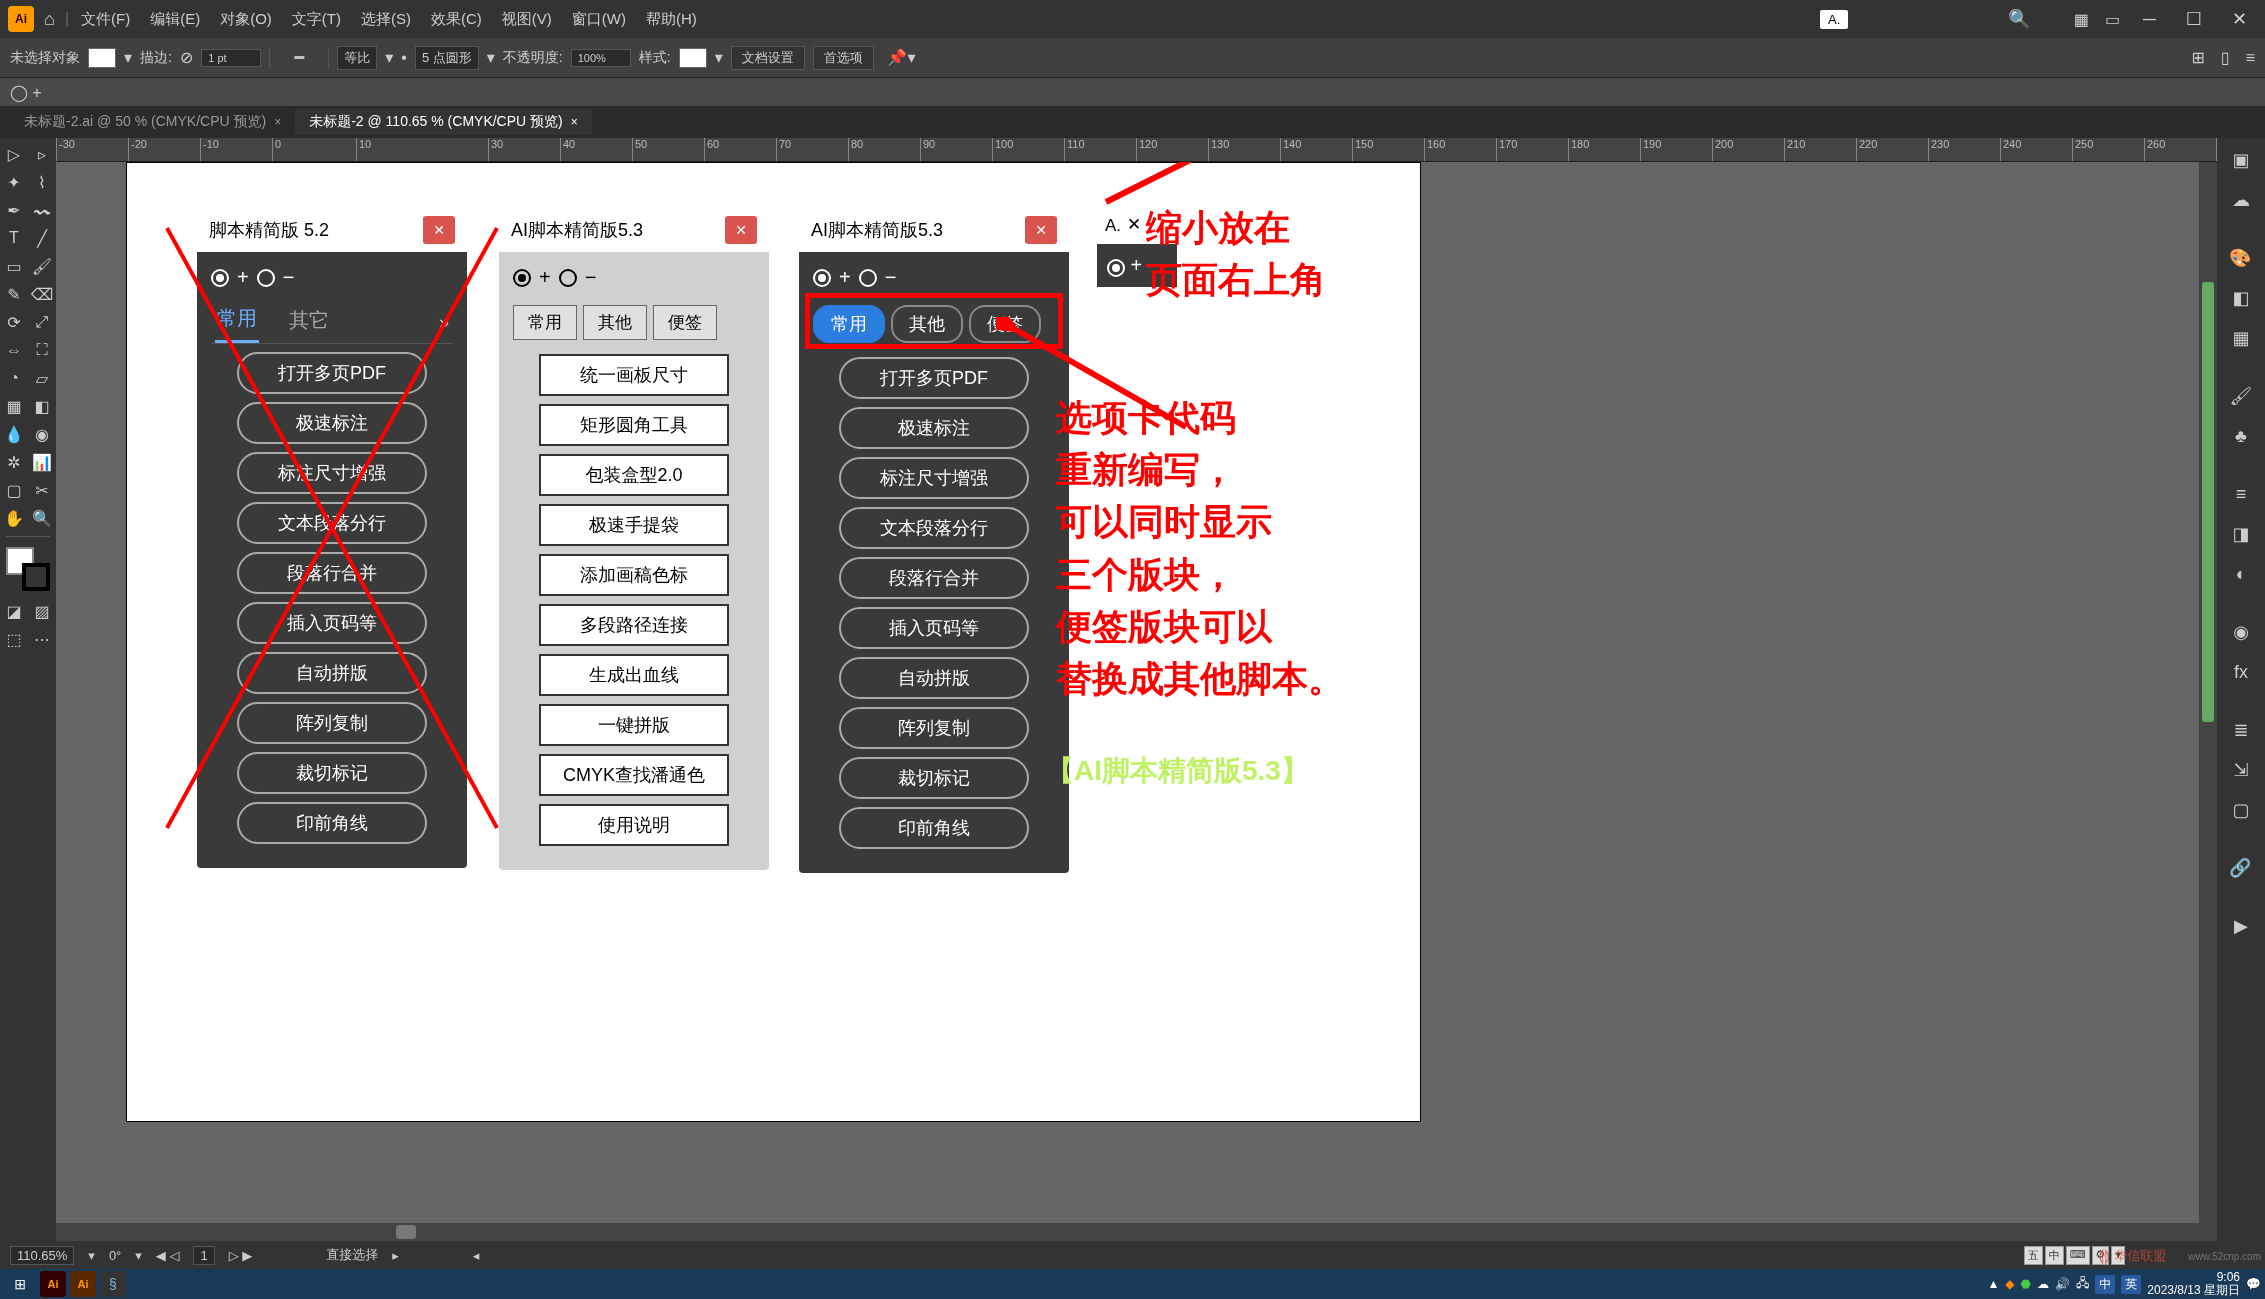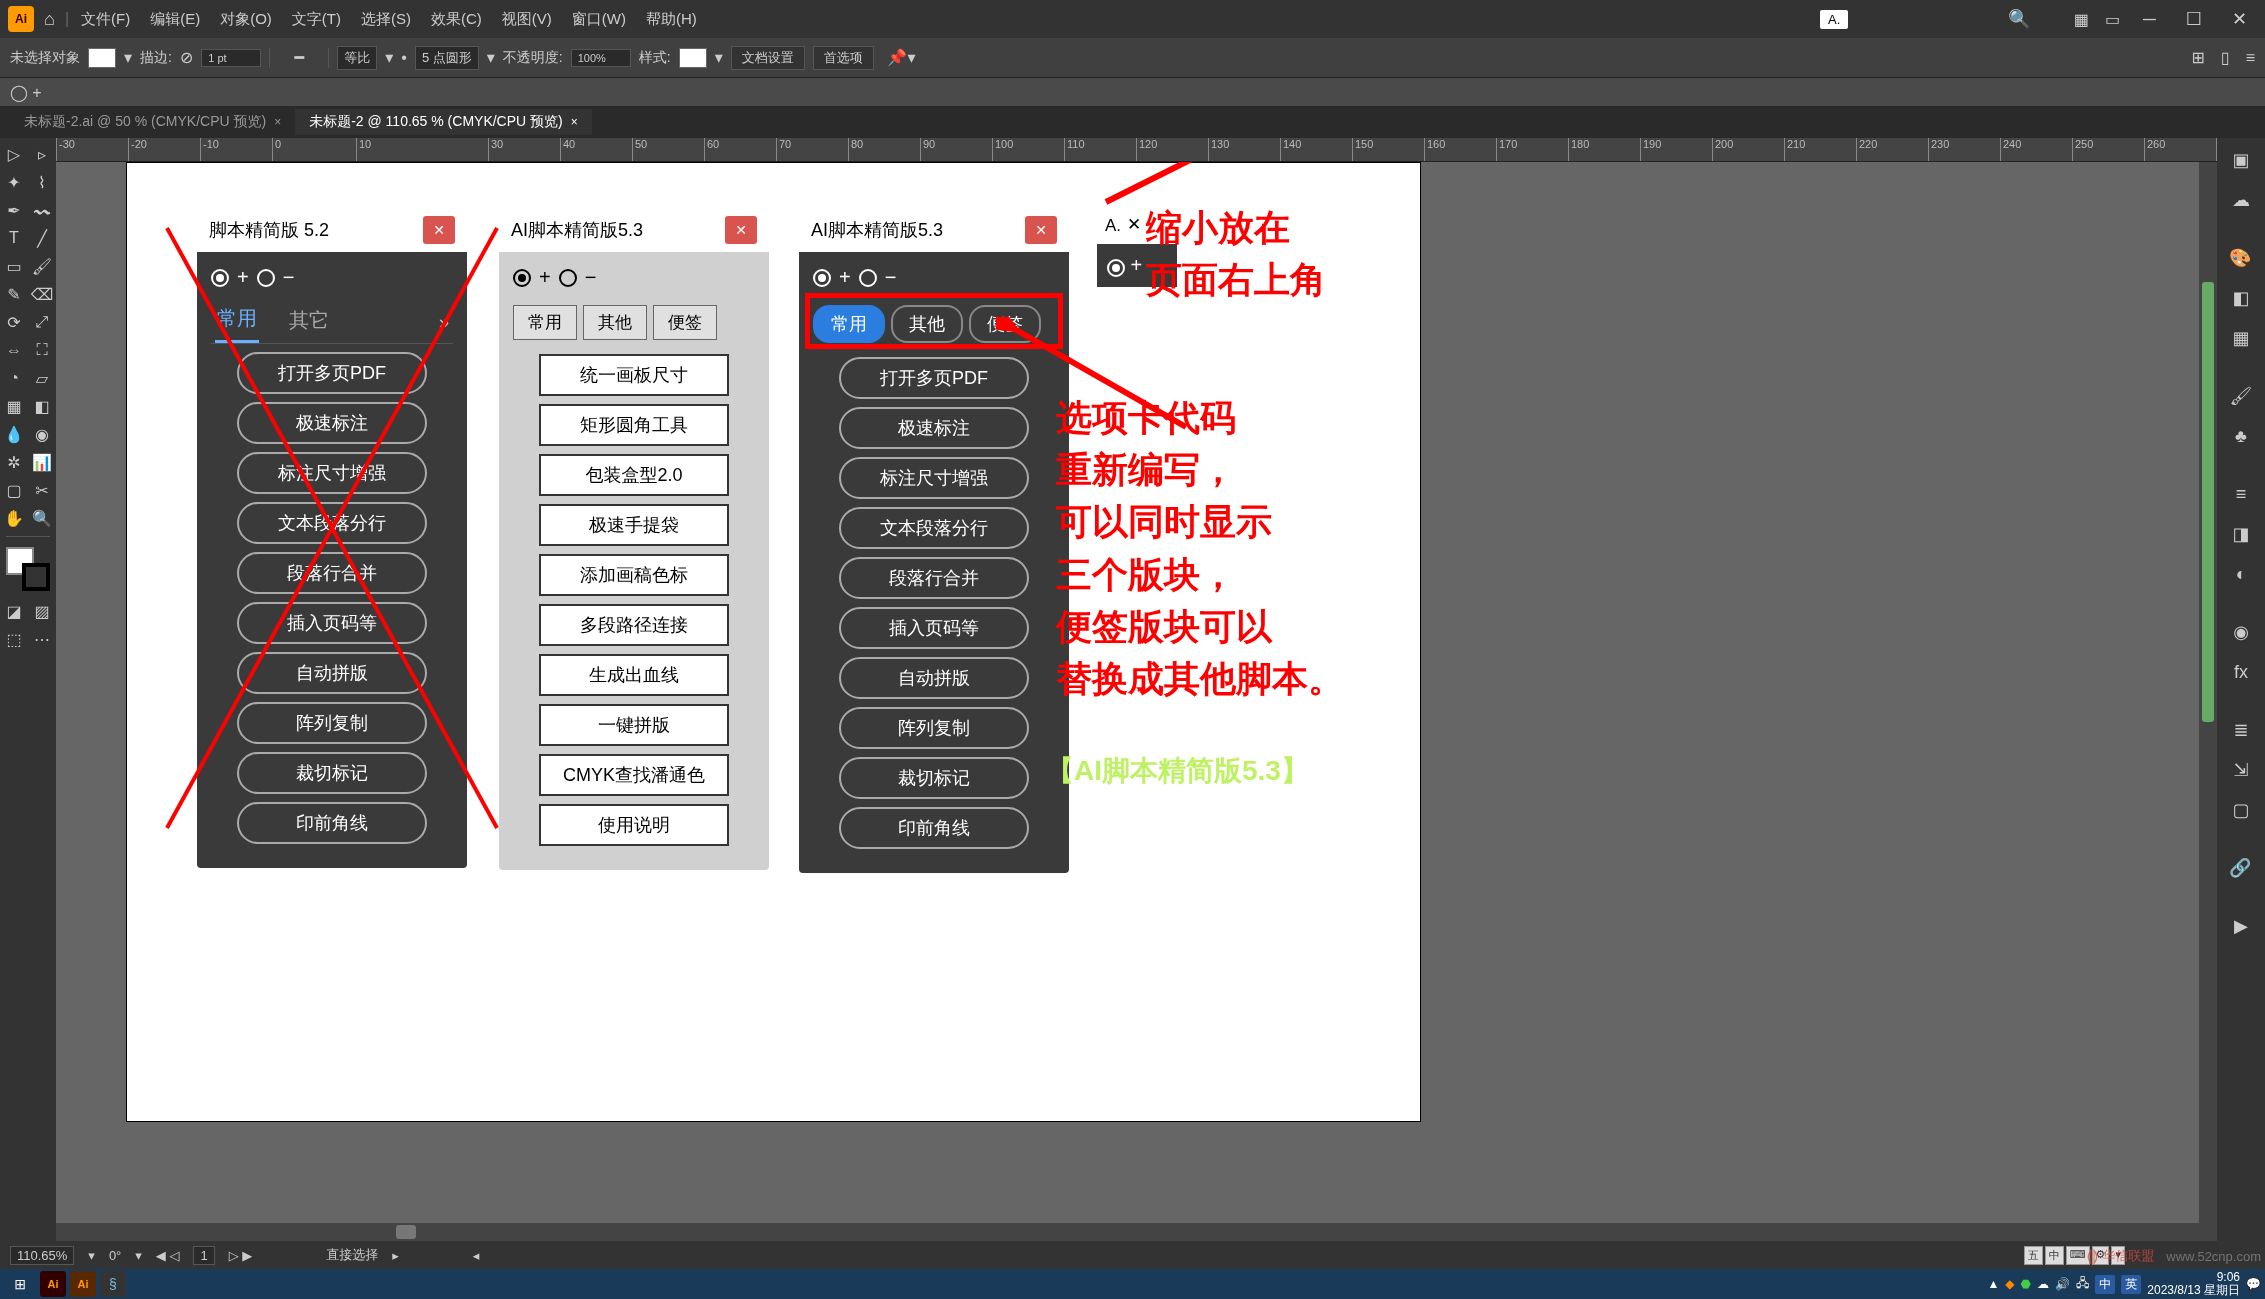--- a/index.html
+++ b/index.html
@@ -467,21 +467,21 @@
   <span class="lang-box">五</span>
   <span class="lang-box">中</span>
   <span class="lang-box">⌨</span>
   <span class="lang-box">⚙</span>
   <span class="lang-box">▾</span>
 </div>
 
 <div class="watermark">
   <span style="color:#d84a3a;font-size:16px">⟬⟭</span>
   <span>华信联盟</span>
-  <div style="font-size:13px;color:#888;margin-left:8px">www.52cnp.com</div>
+  <div style="font-size:10px;color:#888;margin-left:18px">www.52cnp.com</div>
 </div>
 
 <div class="taskbar">
   <div class="task-item">⊞</div>
   <div class="task-item ai">Ai</div>
   <div class="task-item ai" style="background:#5a2800">Ai</div>
   <div class="task-item" style="background:#333;border-radius:3px;width:26px;color:#7bd">§</div>
   <div class="task-right">
     <span>▲</span>
     <span style="color:#f80">◆</span>

